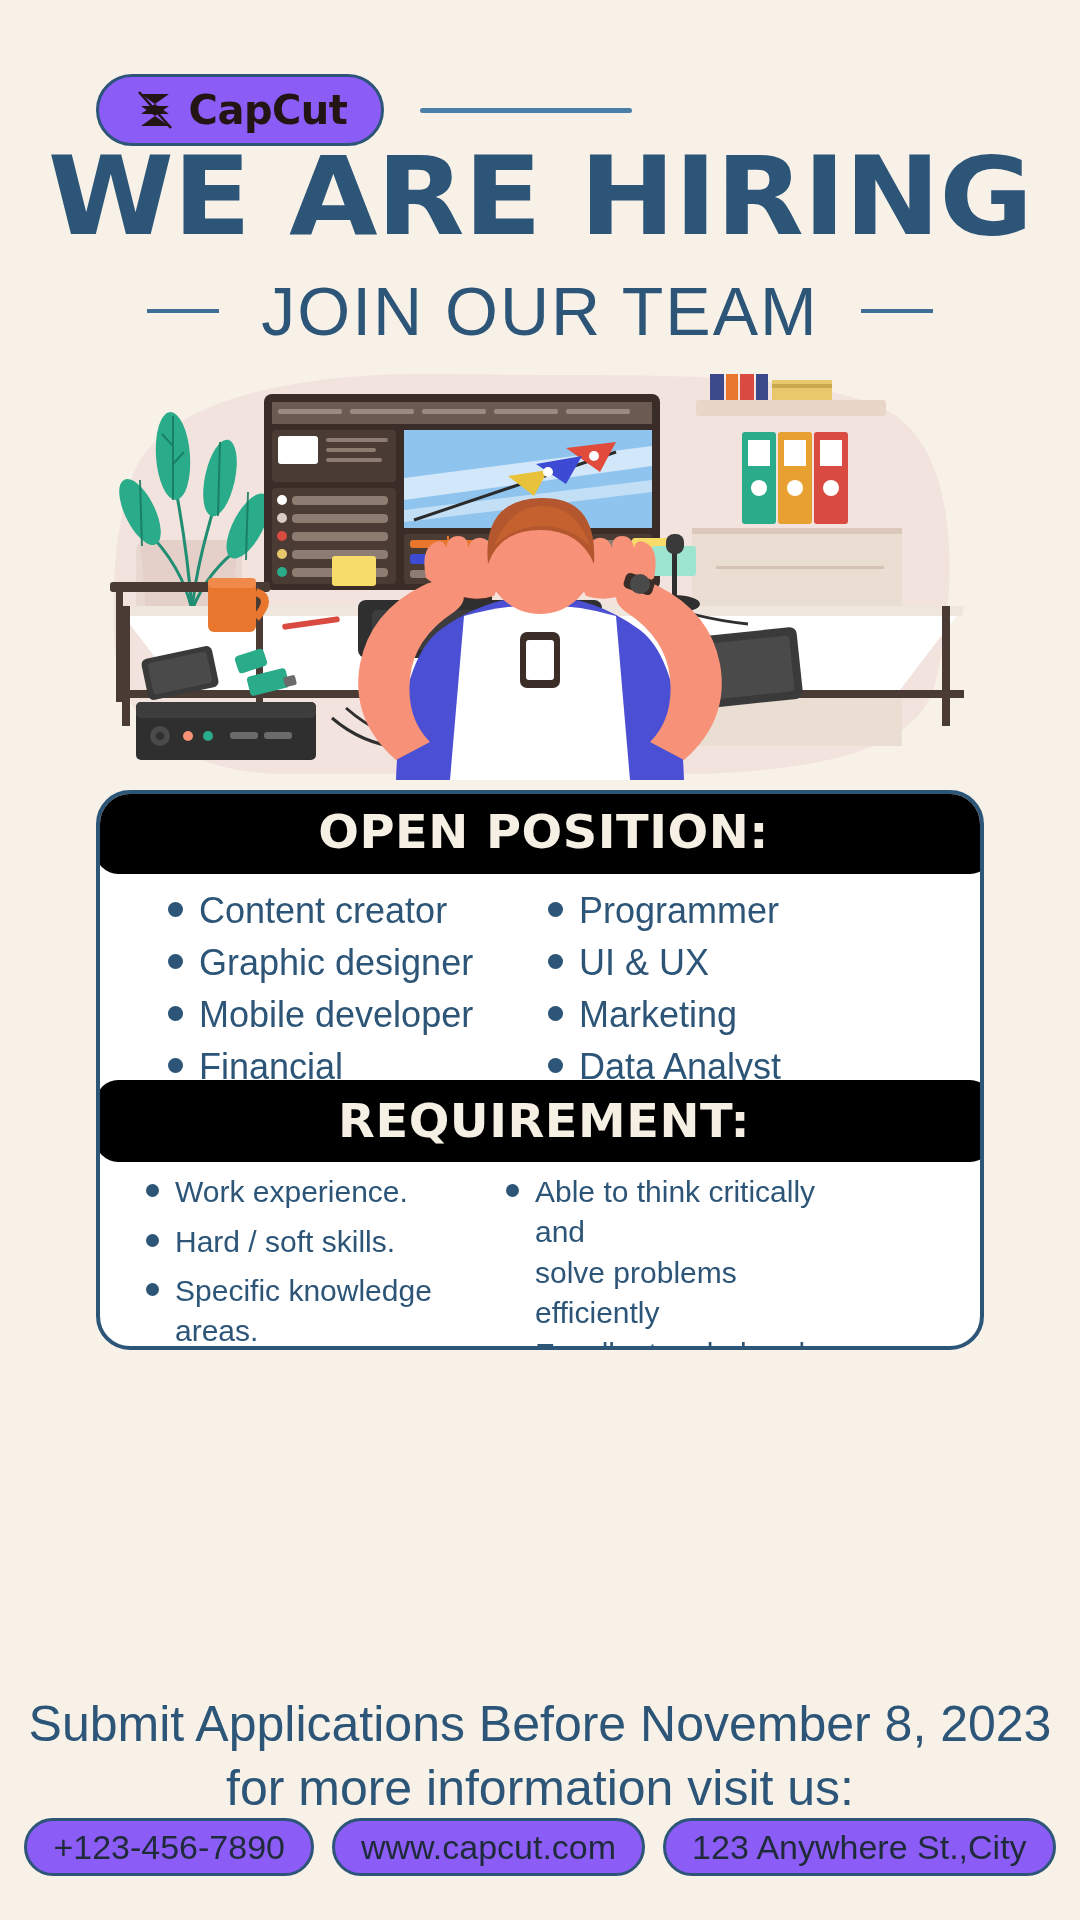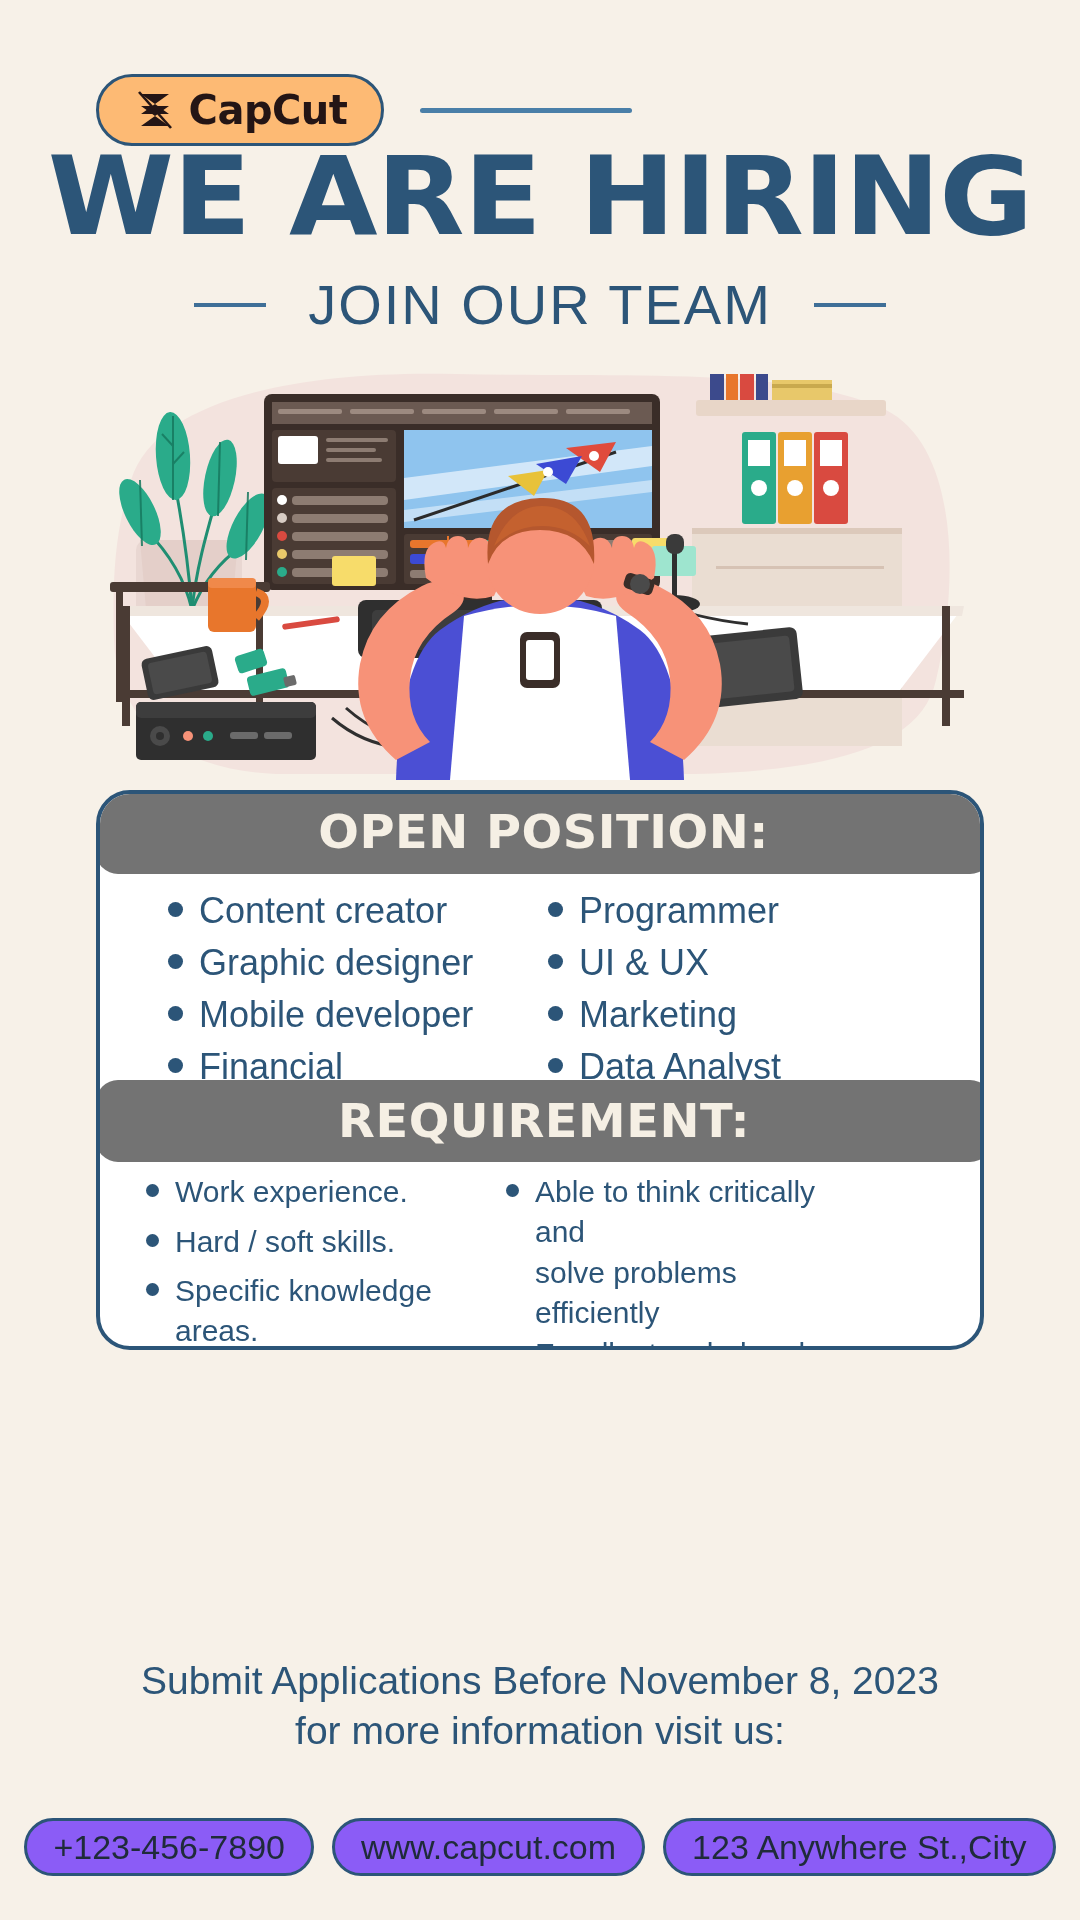--- a/index.html
+++ b/index.html
@@ -14,21 +14,21 @@
 
   
   .header {
     position:absolute; top:72px; left:0; width:1080px; height:76px;
     display:flex; align-items:center;
   }
   .logo-pill {
     margin-left:96px;
     width:288px; height:72px;
     border:3px solid #2C5578; border-radius:36px;
-    background:#fdba74;
+    background:#8b5cf6;
     display:flex; align-items:center; justify-content:center; gap:12px;
   }
   .logo-mark { width:44px; height:44px; display:block; }
   .logo-text {
     font-size:40px; font-weight:700; color:#241515;
     letter-spacing:-0.5px; font-family:"DejaVu Sans", sans-serif;
   }
   .head-rule {
     width:212px; height:5px; background:#4A7FA8;
     margin-left:36px; border-radius:3px;
@@ -49,40 +49,40 @@
     letter-spacing:-1px;
     transform:scaleX(1.06);
     line-height:1.0;
   }
   .subtitle-row {
     position:absolute; top:272px; left:0; width:1080px;
     display:flex; align-items:center; justify-content:center; gap:42px;
   }
   .sub-dash { width:72px; height:4px; background:#3F6F97; }
   .subtitle {
-    font-size:56px; color:#2C5578; letter-spacing:2px; font-weight:400;
+    font-size:68px; color:#2C5578; letter-spacing:2px; font-weight:400;
   }
 
   
   .illustration {
     position:absolute; top:360px; left:96px;
     width:888px; height:420px;
   }
 
   
   .card {
     position:absolute; top:790px; left:96px;
     width:888px; height:560px;
     background:#FFFFFF;
     border:4px solid #2C5578;
     border-radius:34px;
     overflow:hidden;
   }
   .bar {
-    background:#737373;
+    background:#000000;
     color:#F5EFE4;
     font-family:"DejaVu Sans", sans-serif;
     font-weight:700;
     font-size:46px;
     letter-spacing:0.5px;
     transform-origin:center;
   }
   .bar span { display:inline-block; transform:scaleX(1.04); }
   .bar-open {
     position:absolute; top:-4px; left:-4px; width:896px; height:84px;
@@ -114,23 +114,23 @@
     width:15px; height:15px; border-radius:50%;
     background:#2C5578; margin-top:14px;
   }
   .li-open .txt { font-size:36px; color:#2C5578; line-height:1.28; }
   .li-req  .dot { width:13px; height:13px; margin-top:12px; }
   .li-req  .txt { font-size:30px; color:#2C5578; line-height:1.32; }
   .wrap-line { font-size:30px; color:#2C5578; line-height:1.32; padding-left:29px; }
 
   
   .deadline {
-    position:absolute; top:1656px; left:0; width:1080px;
+    position:absolute; top:1692px; left:0; width:1080px;
     text-align:center; color:#2C5578;
-    font-size:39px; line-height:1.28;
+    font-size:50px; line-height:1.28;
   }
   .pills {
     position:absolute; top:1818px; left:0; width:1080px;
     display:flex; justify-content:center; align-items:center; gap:18px;
   }
   .pill {
     border:3px solid #2C5578; border-radius:30px;
     background:#8b5cf6; color:#1F2B3A;
     height:58px; display:flex; align-items:center; justify-content:center;
     padding:0 26px; font-size:34px; white-space:nowrap;

